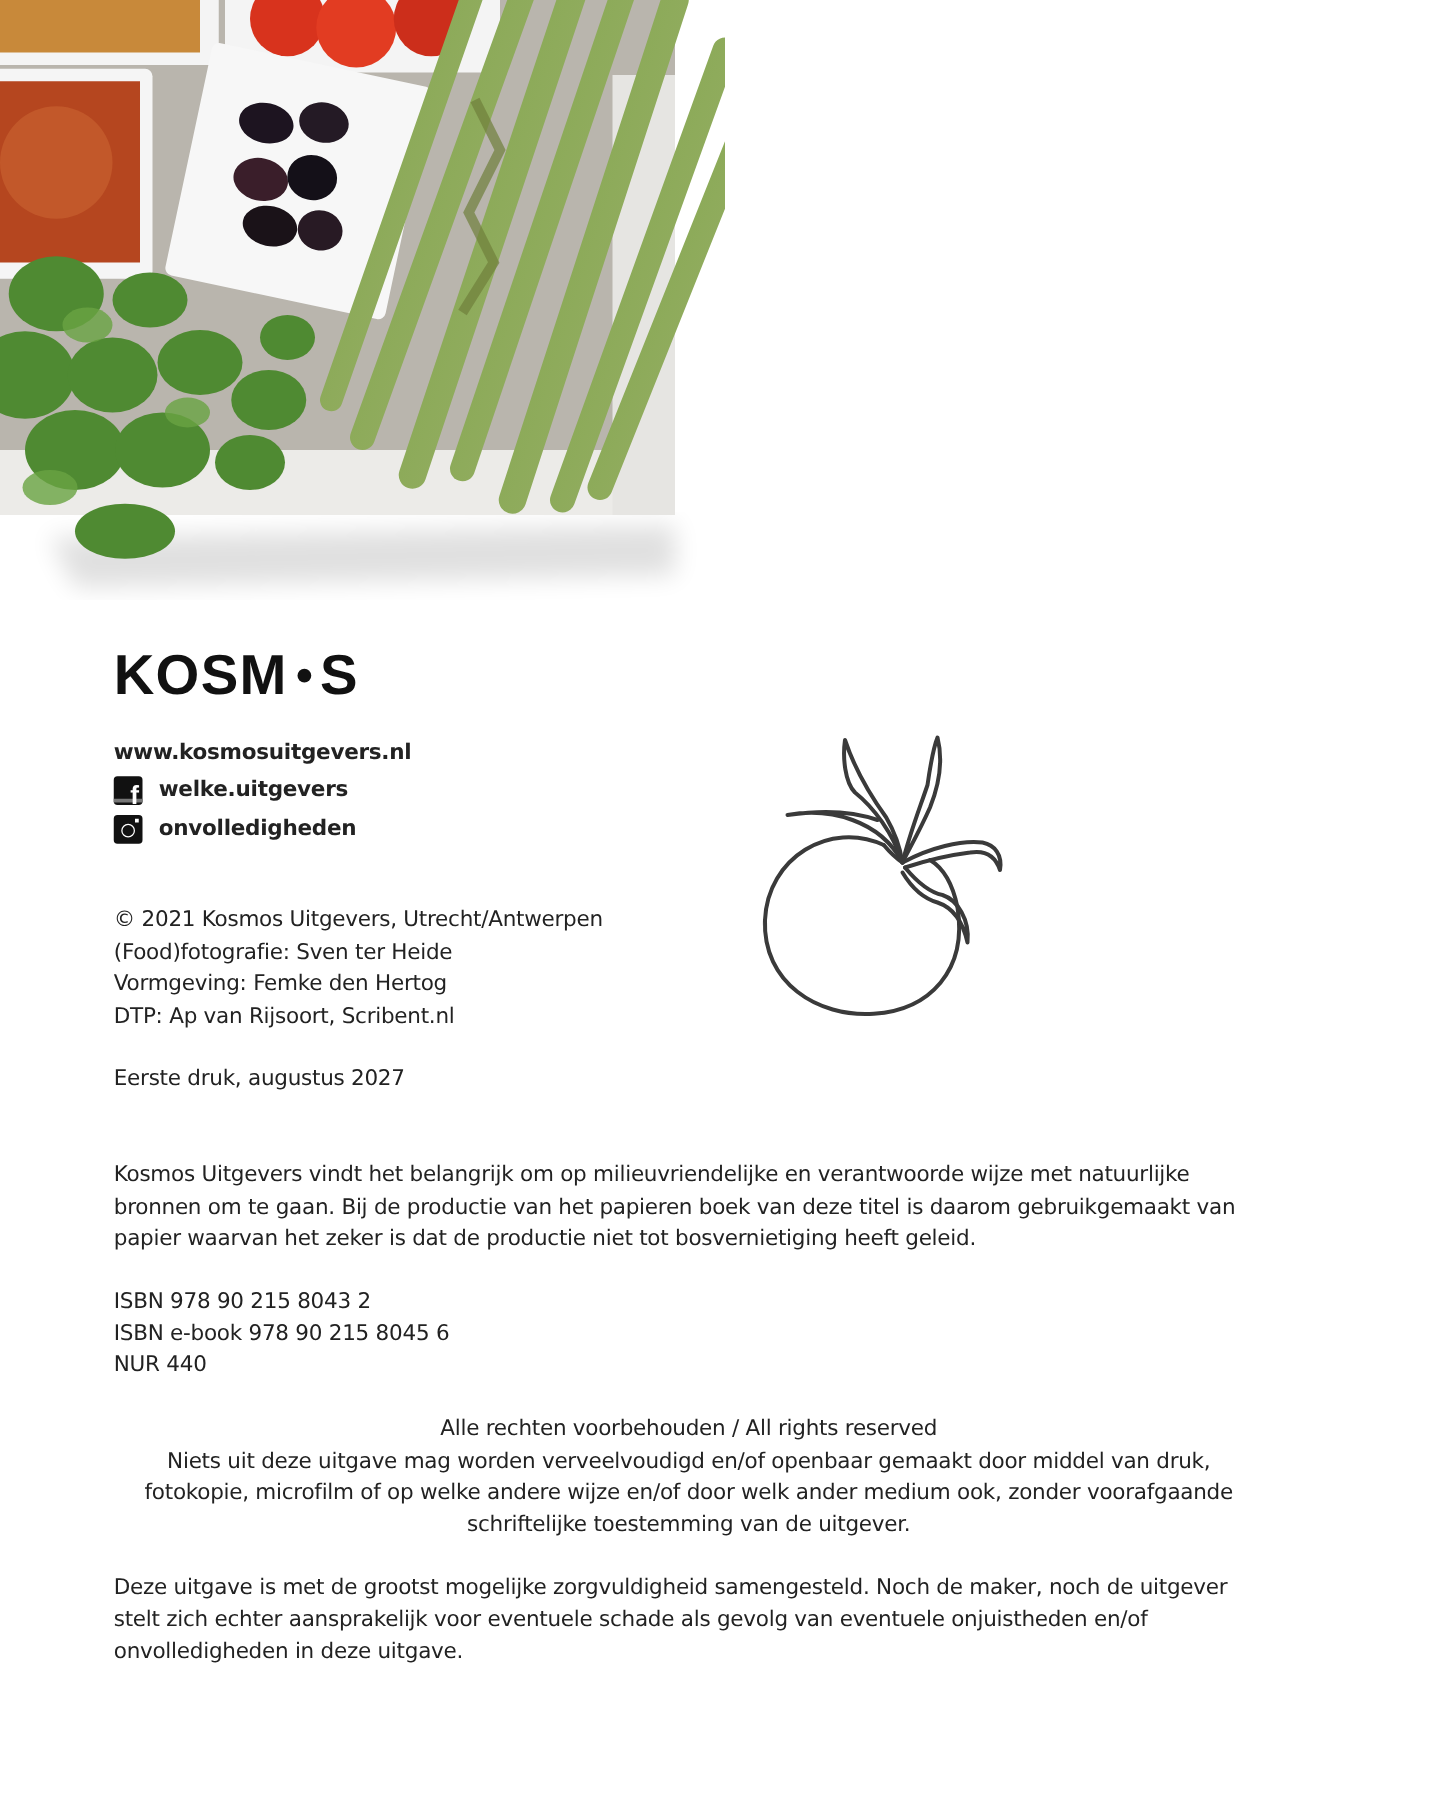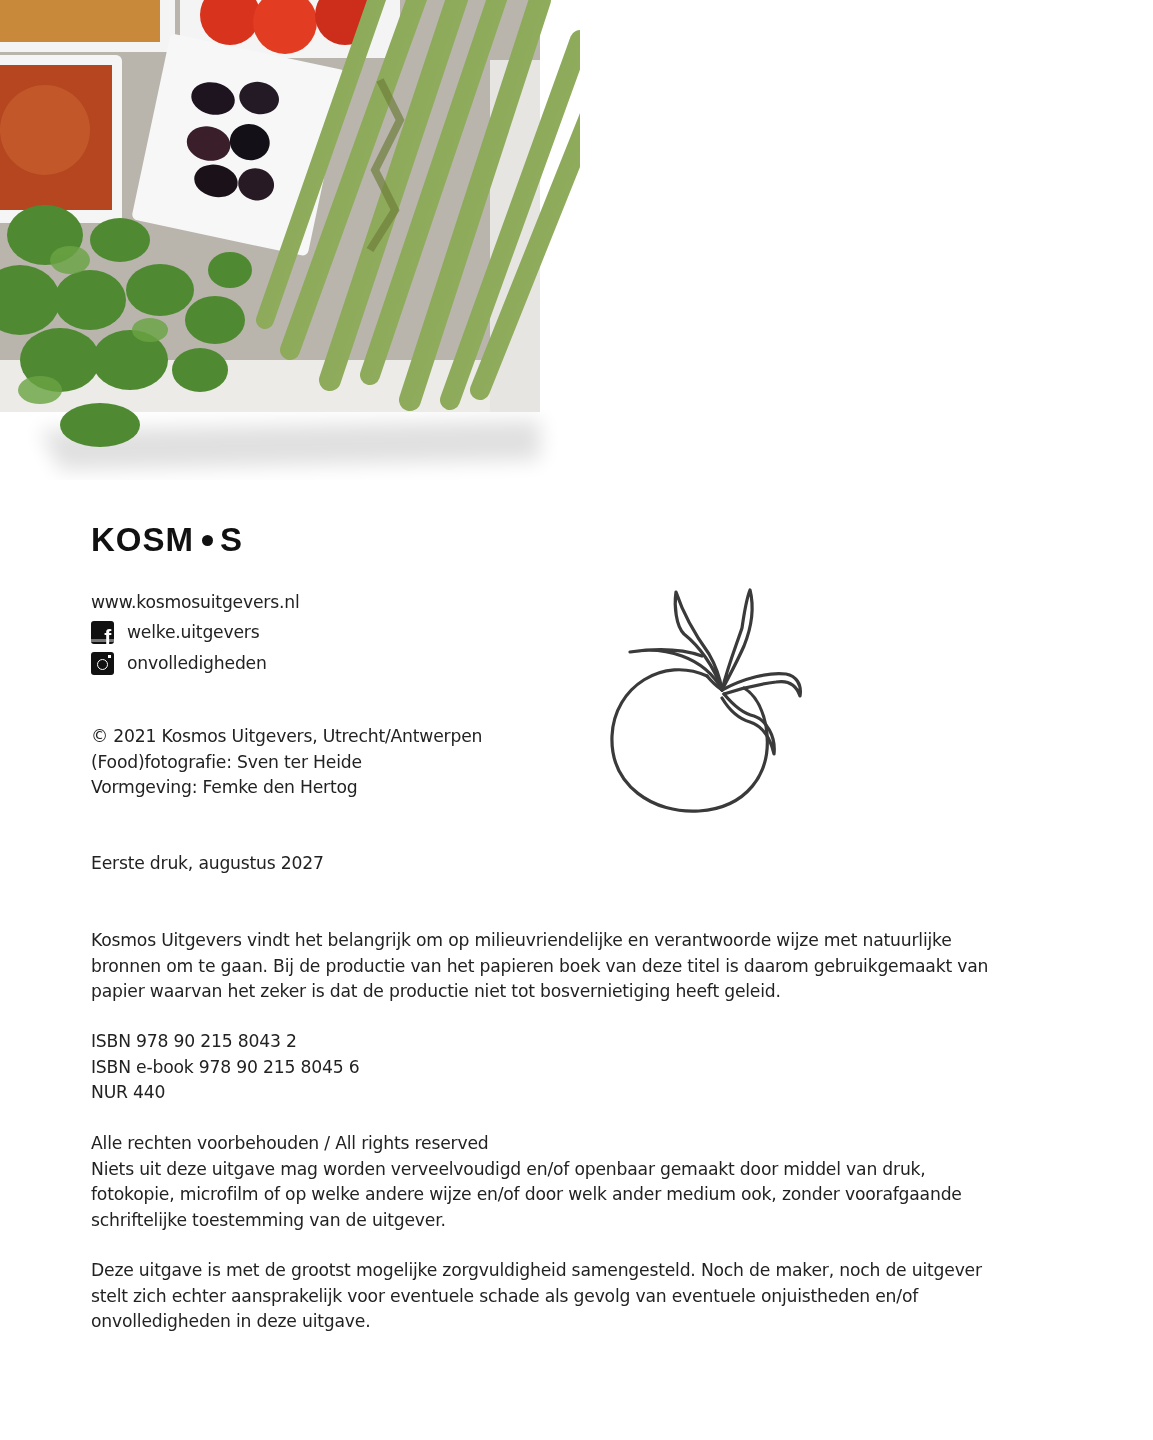--- a/index.html
+++ b/index.html
@@ -6,30 +6,30 @@
     body {
       width: 1153px; height: 1440px; position: relative; overflow: hidden;
       font-family: "DejaVu Sans", sans-serif; color: #1e1e1e;
     }
     .photo {
       position: absolute; left: 0; top: 0; width: 580px; height: 480px;
     }
     .logo {
       position: absolute; left: 91px; top: 522px;
       font-family: "Liberation Sans", sans-serif; font-weight: bold;
-      font-size: 33px; letter-spacing: 1px; color: #111; line-height: 36px;
+      font-size: 45px; letter-spacing: 1px; color: #111; line-height: 36px;
       display: flex; align-items: center;
     }
     .logo .dot {
       display: inline-block; width: 11px; height: 11px; border-radius: 50%;
       background: #111; margin: 0 7px 0 8px;
     }
     .text { font-size: 17.2px; line-height: 25.5px; color: #222; letter-spacing: -0.2px; }
     .contact { position: absolute; left: 91px; top: 587px; }
-    .contact .row { display: flex; align-items: center; height: 30.5px; }
+    .contact .row { display: flex; align-items: center; height: 30.5px; font-weight: bold; }
     .contact .icon {
       width: 23px; height: 23px; background: #111; border-radius: 3px;
       margin-right: 13px; position: relative; flex: none;
     }
     .icon.fb::after {
       content: "f"; position: absolute; right: 3px; bottom: -3px;
       font-family: "Liberation Sans", sans-serif; font-weight: bold;
       color: #fff; font-size: 21px; line-height: 21px;
     }
     .icon.fb::before {
@@ -41,21 +41,21 @@
     }
     .icon.ig::after {
       content: ""; position: absolute; right: 3px; top: 3px; width: 3px; height: 3px; background: #fff;
     }
     .block { position: absolute; left: 91px; }
     .block p { margin: 0; }
     .credits { top: 724px; }
     .firstprint { top: 851px; }
     .env { top: 928px; width: 920px; }
     .isbn { top: 1029px; }
-    .rights { top: 1131px; width: 920px; }
+    .rights { top: 1131px; width: 920px; text-align: center; }
     .disclaimer { top: 1258px; width: 920px; }
     .tomato { position: absolute; left: 604px; top: 586px; width: 206px; height: 230px; }
   </style>
 </head>
 <body>
 
 <svg class="photo" viewBox="0 0 580 480" xmlns="http://www.w3.org/2000/svg">
   <defs>
     <filter id="sh" x="-20%" y="-20%" width="140%" height="140%">
         <feGaussianBlur stdDeviation="10"></feGaussianBlur>
@@ -143,20 +143,21 @@
   <div class="row">
     <span class="icon ig"></span>
     <span>onvolledigheden</span>
   </div>
 </div>
 
 <div class="block credits text">
   <p>© 2021 Kosmos Uitgevers, Utrecht/Antwerpen</p>
   <p>(Food)fotografie: Sven ter Heide</p>
   <p>Vormgeving: Femke den Hertog</p>
+  <p>DTP: Ap van Rijsoort, Scribent.nl</p>
 </div>
 
 <div class="block firstprint text">Eerste druk, augustus 2027</div>
 
 <div class="block env text">Kosmos Uitgevers vindt het belangrijk om op milieuvriendelijke en verantwoorde wijze met natuurlijke bronnen om te gaan. Bij de productie van het papieren boek van deze titel is daarom gebruikgemaakt van papier waarvan het zeker is dat de productie niet tot bosvernietiging heeft geleid.</div>
 
 <div class="block isbn text">
   <p>ISBN 978 90 215 8043 2</p>
   <p>ISBN e-book 978 90 215 8045 6</p>
   <p>NUR 440</p>

